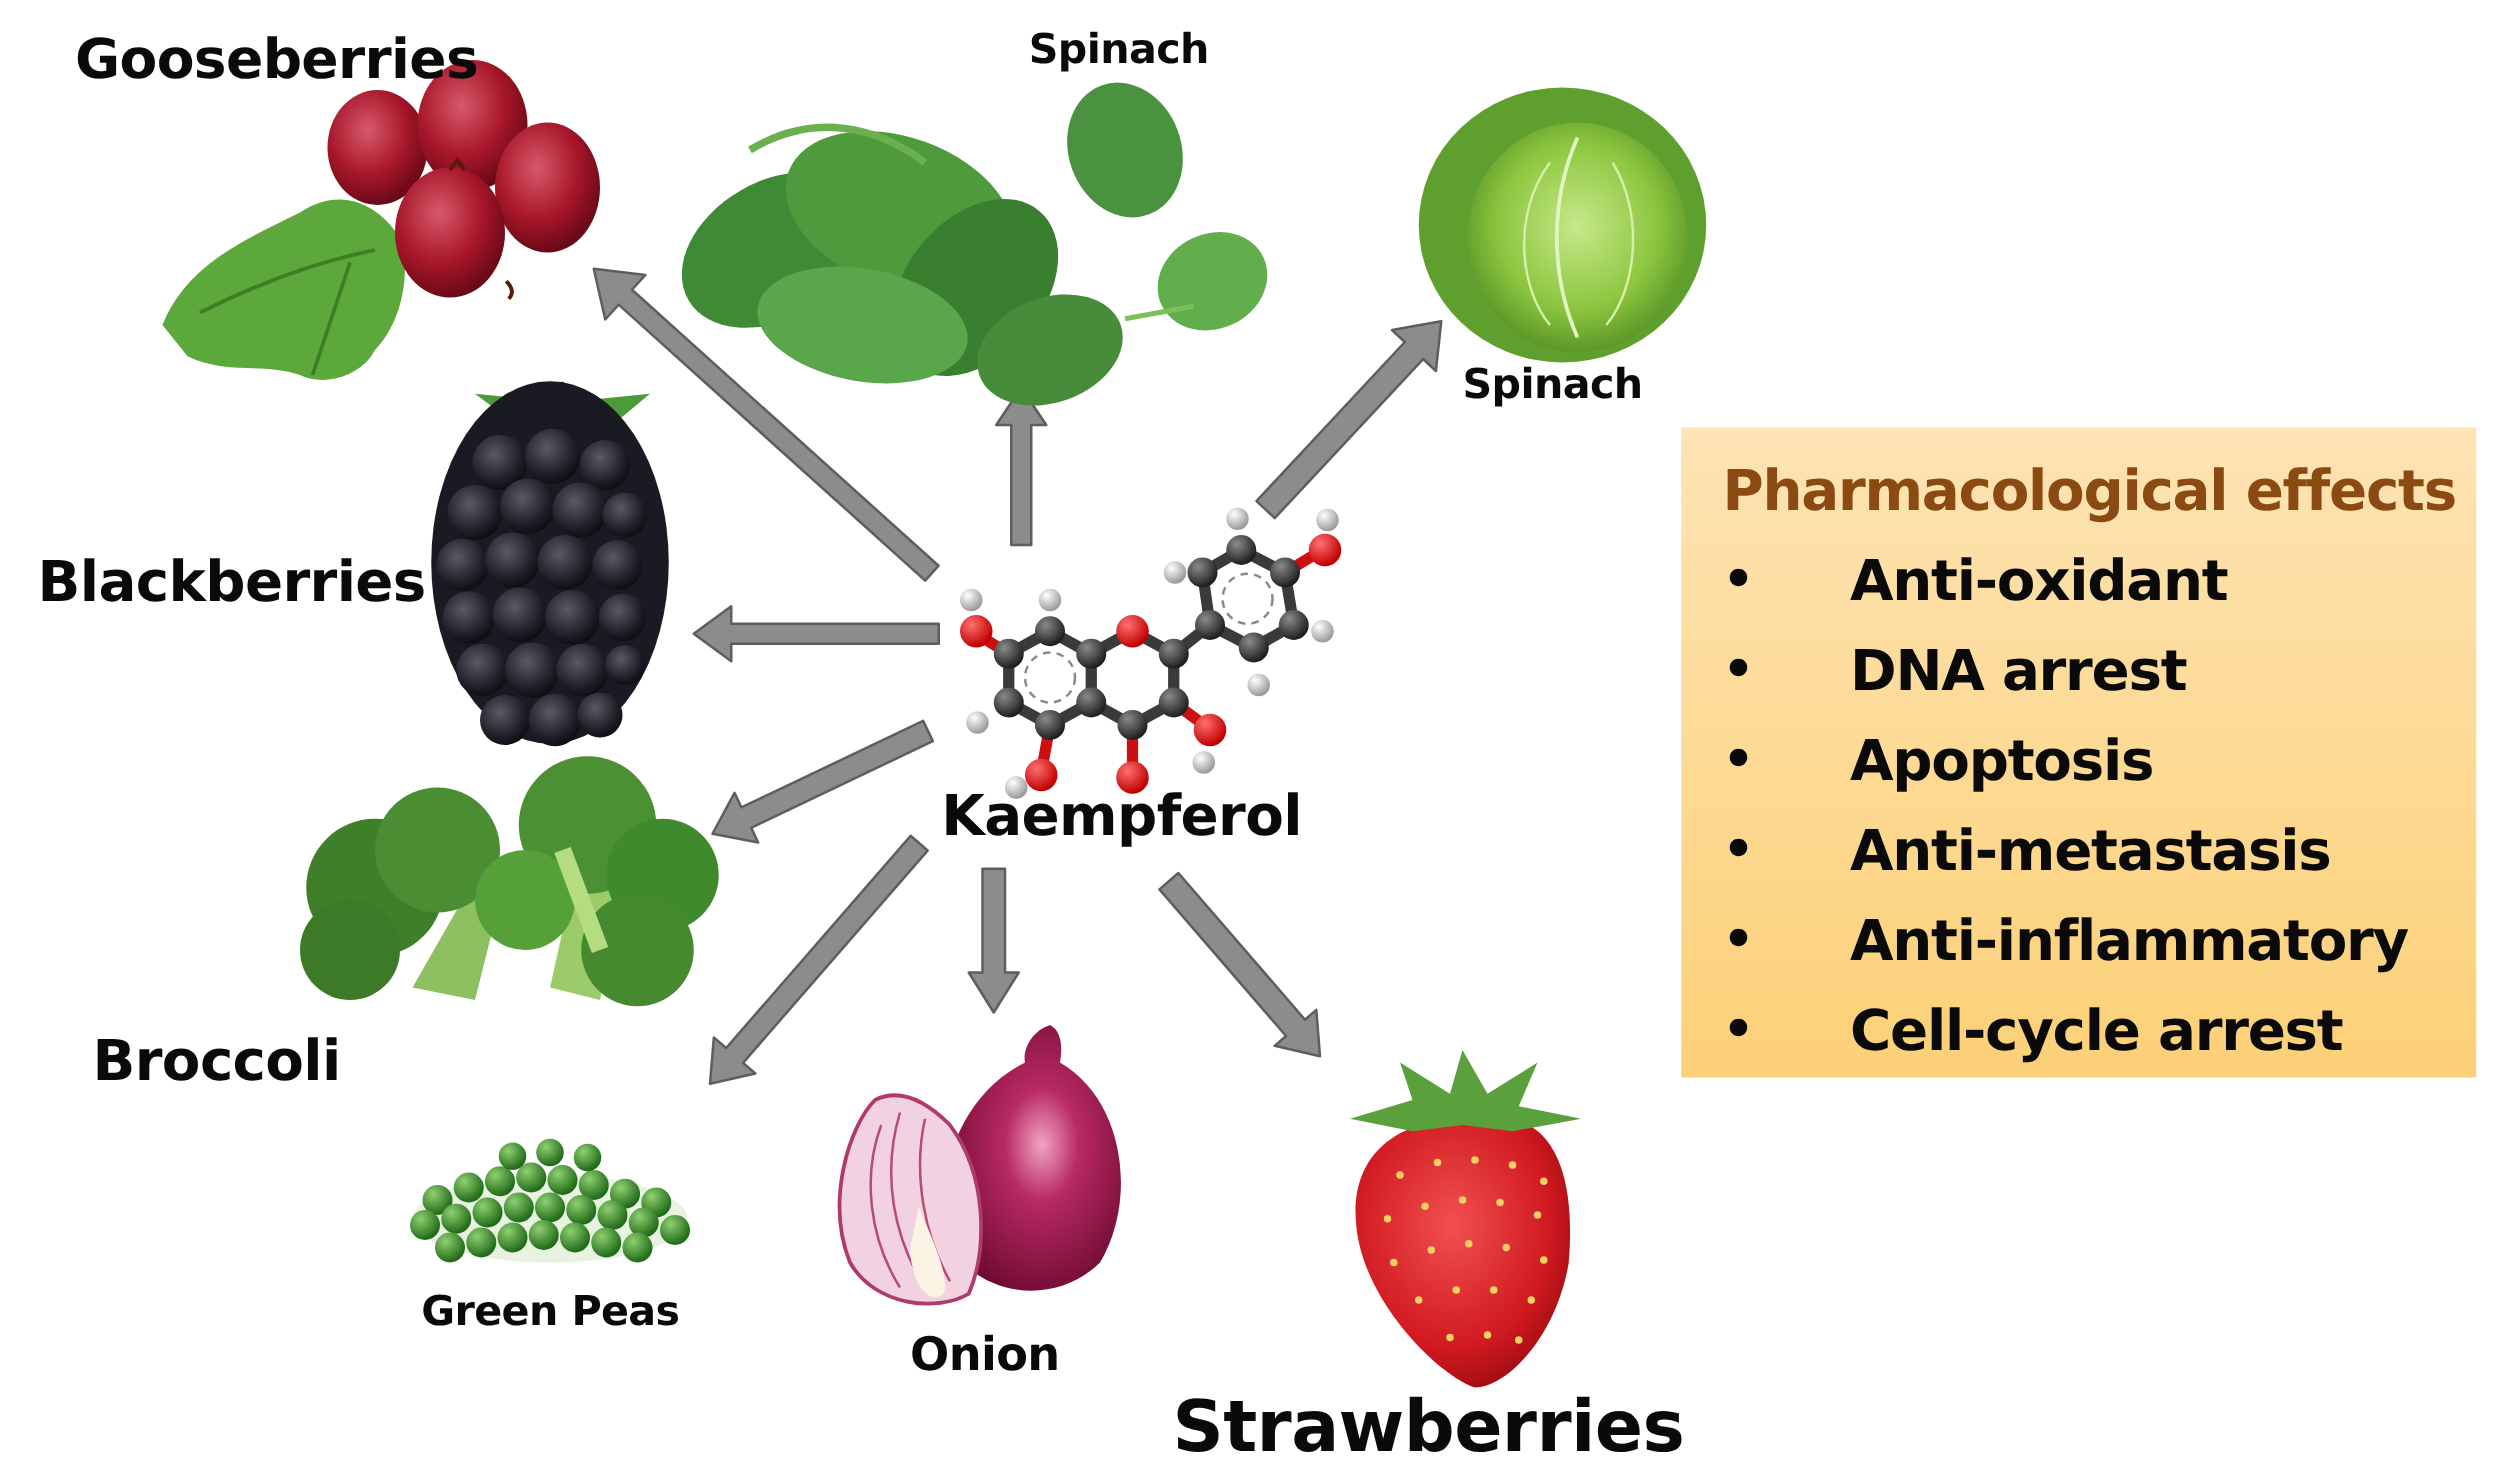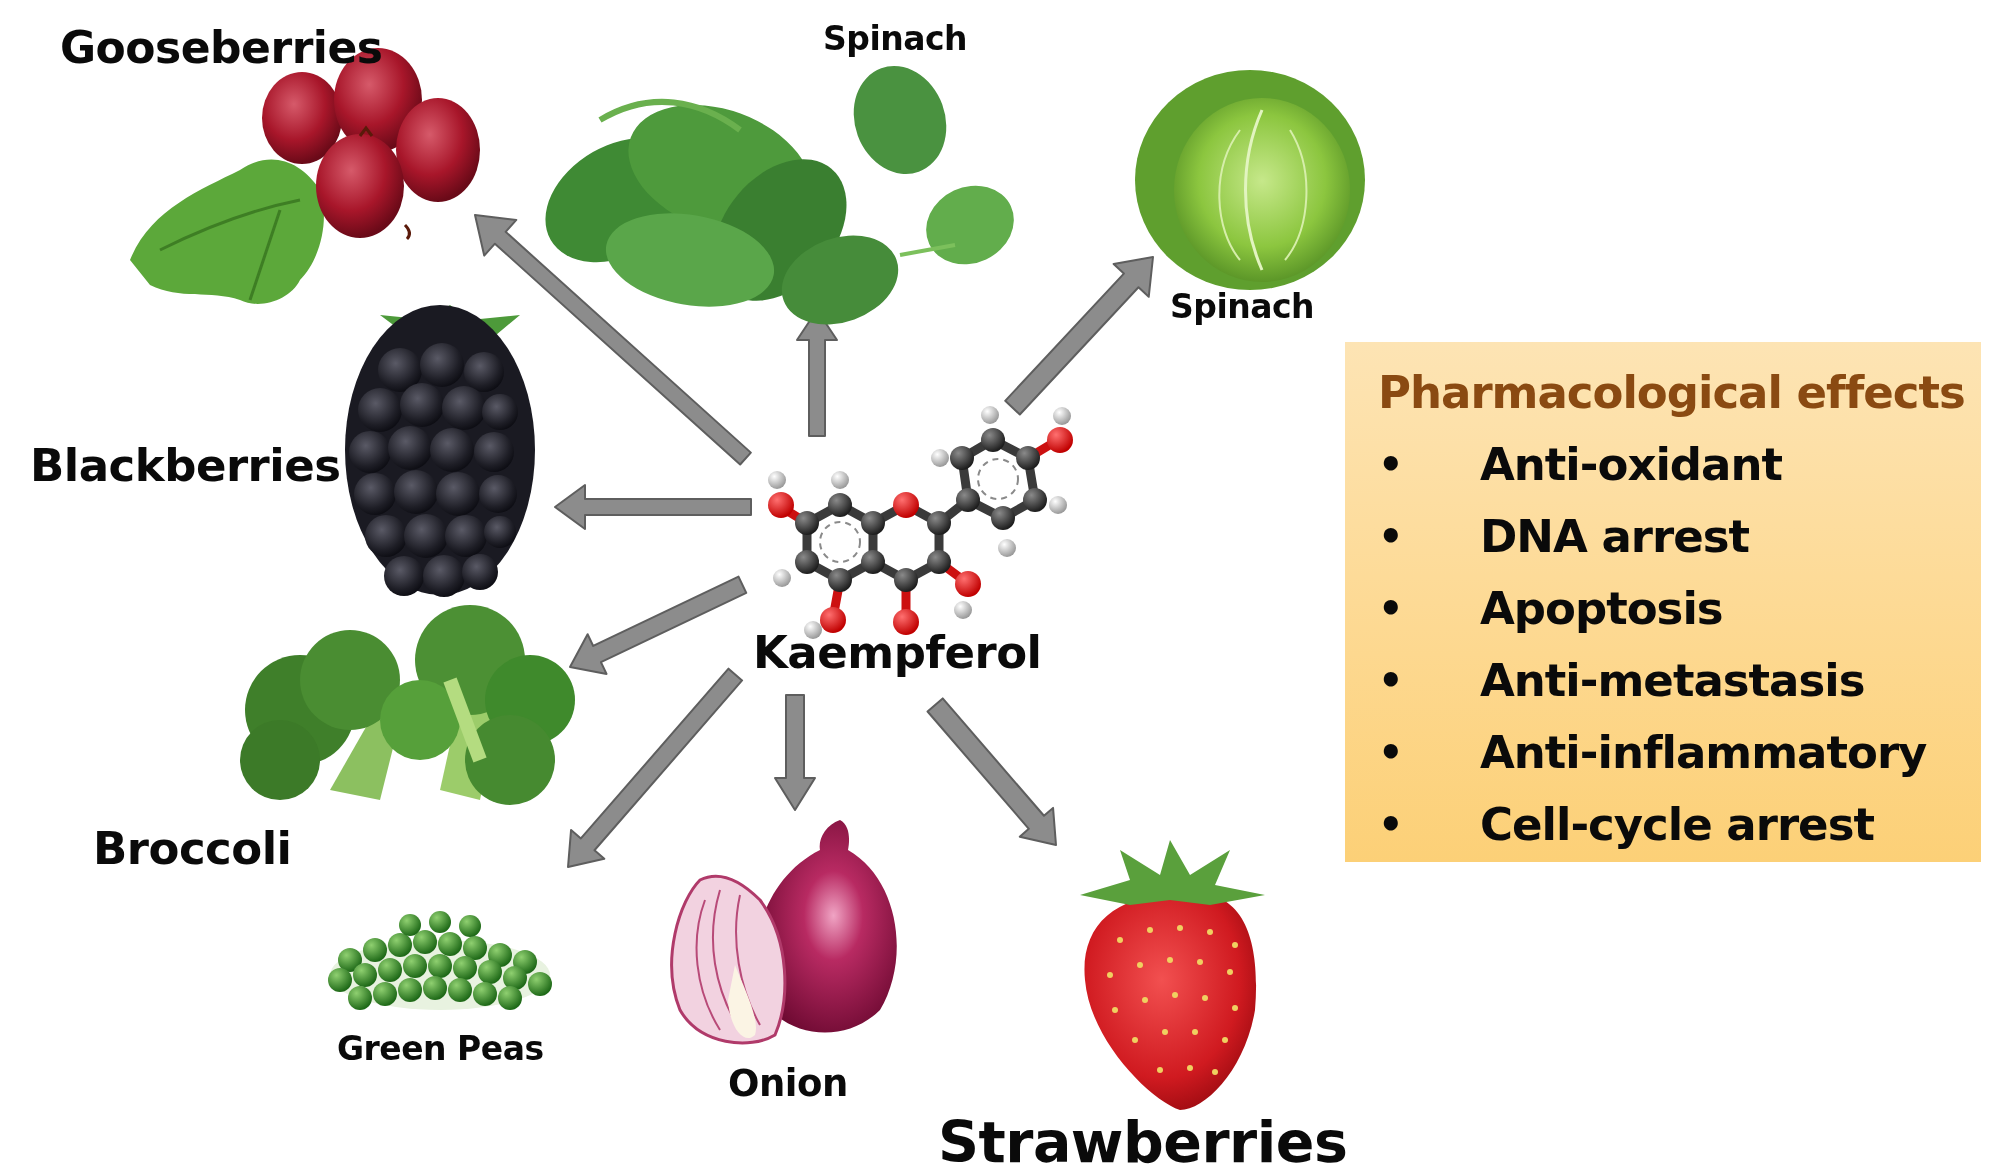--- a/index.html
+++ b/index.html
@@ -305,21 +305,21 @@
       <circle cx="833" cy="620" r="13"></circle>
         <circle cx="1060" cy="440" r="13"></circle>
     </g>
   </g>
 </svg>
 
 <div class="lbl" style="left:60px; top:26px; font-size:44px;">Gooseberries</div>
 <div class="lbl" style="left:823px; top:22px; font-size:33px;text-align:center;">Spinach</div>
 <div class="lbl" style="left:1170px; top:290px; font-size:33px;">Spinach</div>
 <div class="lbl" style="left:30px; top:410px; font-size:45px;margin-top:33px;">Blackberries</div>
-<div class="lbl" style="left:74px; top:826px; font-size:45px;margin-left:19px;">Broccoli</div>
+<div class="lbl" style="left:74px; top:826px; font-size:45px;">Broccoli</div>
 <div class="lbl" style="left:337px; top:1032px; font-size:33px;">Green Peas</div>
 <div class="lbl" style="left:728px; top:1065px; font-size:37px;">Onion</div>
 <div class="lbl" style="left:938px; top:1114px; font-size:57px;">Strawberries</div>
 <div class="lbl" style="left:753px; top:630px; font-size:45px;">Kaempferol</div>
 
 <div class="effects-box">
   <div class="effects-title">Pharmacological effects</div>
   <ul class="effects-list">
     <li>
         <span class="bullet">•</span>

